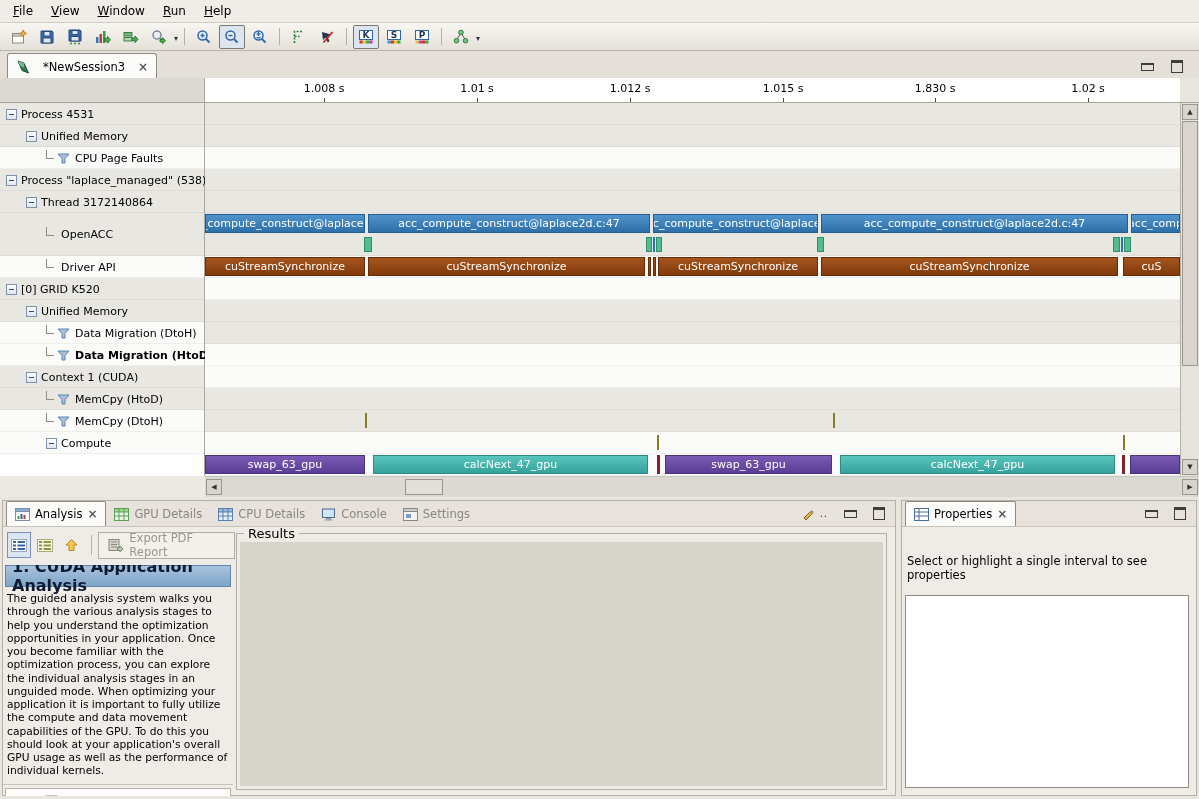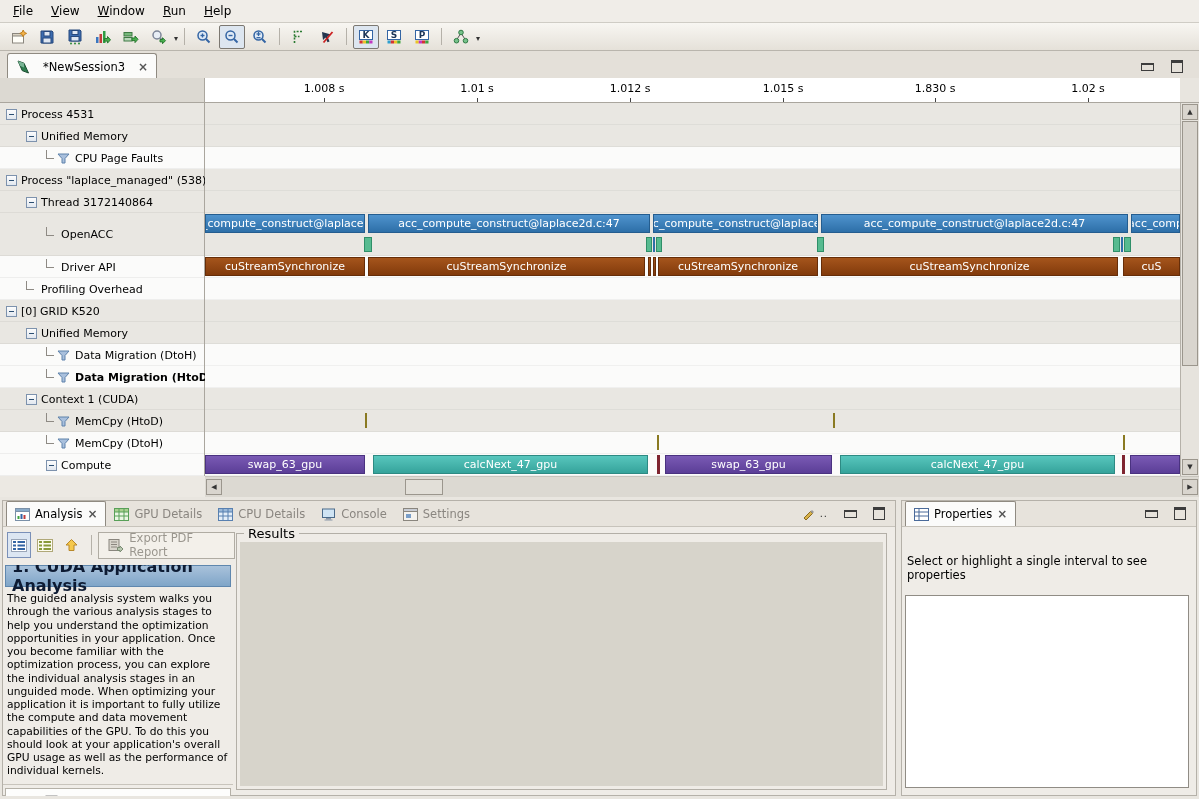--- a/index.html
+++ b/index.html
@@ -368,24 +368,20 @@
           <span class="cbox"></span>
           <span class="tlabel">Thread 3172140864</span>
         </div>
         <div class="trow gray" style="height: 43px; padding-left: 46px;">
           <span class="conn"></span>
           <span class="tlabel">OpenACC</span>
         </div>
         <div class="trow white" style="height: 22px; padding-left: 46px;">
           <span class="conn"></span>
           <span class="tlabel">Driver API</span>
-        </div>
-        <div class="trow white" style="height: 22px; padding-left: 26px;">
-          <span class="conn"></span>
-          <span class="tlabel">Profiling Overhead</span>
         </div>
         <div class="trow gray" style="height: 22px; padding-left: 6px;">
           <span class="cbox"></span>
           <span class="tlabel">[0] GRID K520</span>
         </div>
         <div class="trow gray" style="height: 22px; padding-left: 26px;">
           <span class="cbox"></span>
           <span class="tlabel">Unified Memory</span>
         </div>
         <div class="trow white" style="height: 22px; padding-left: 46px;">

